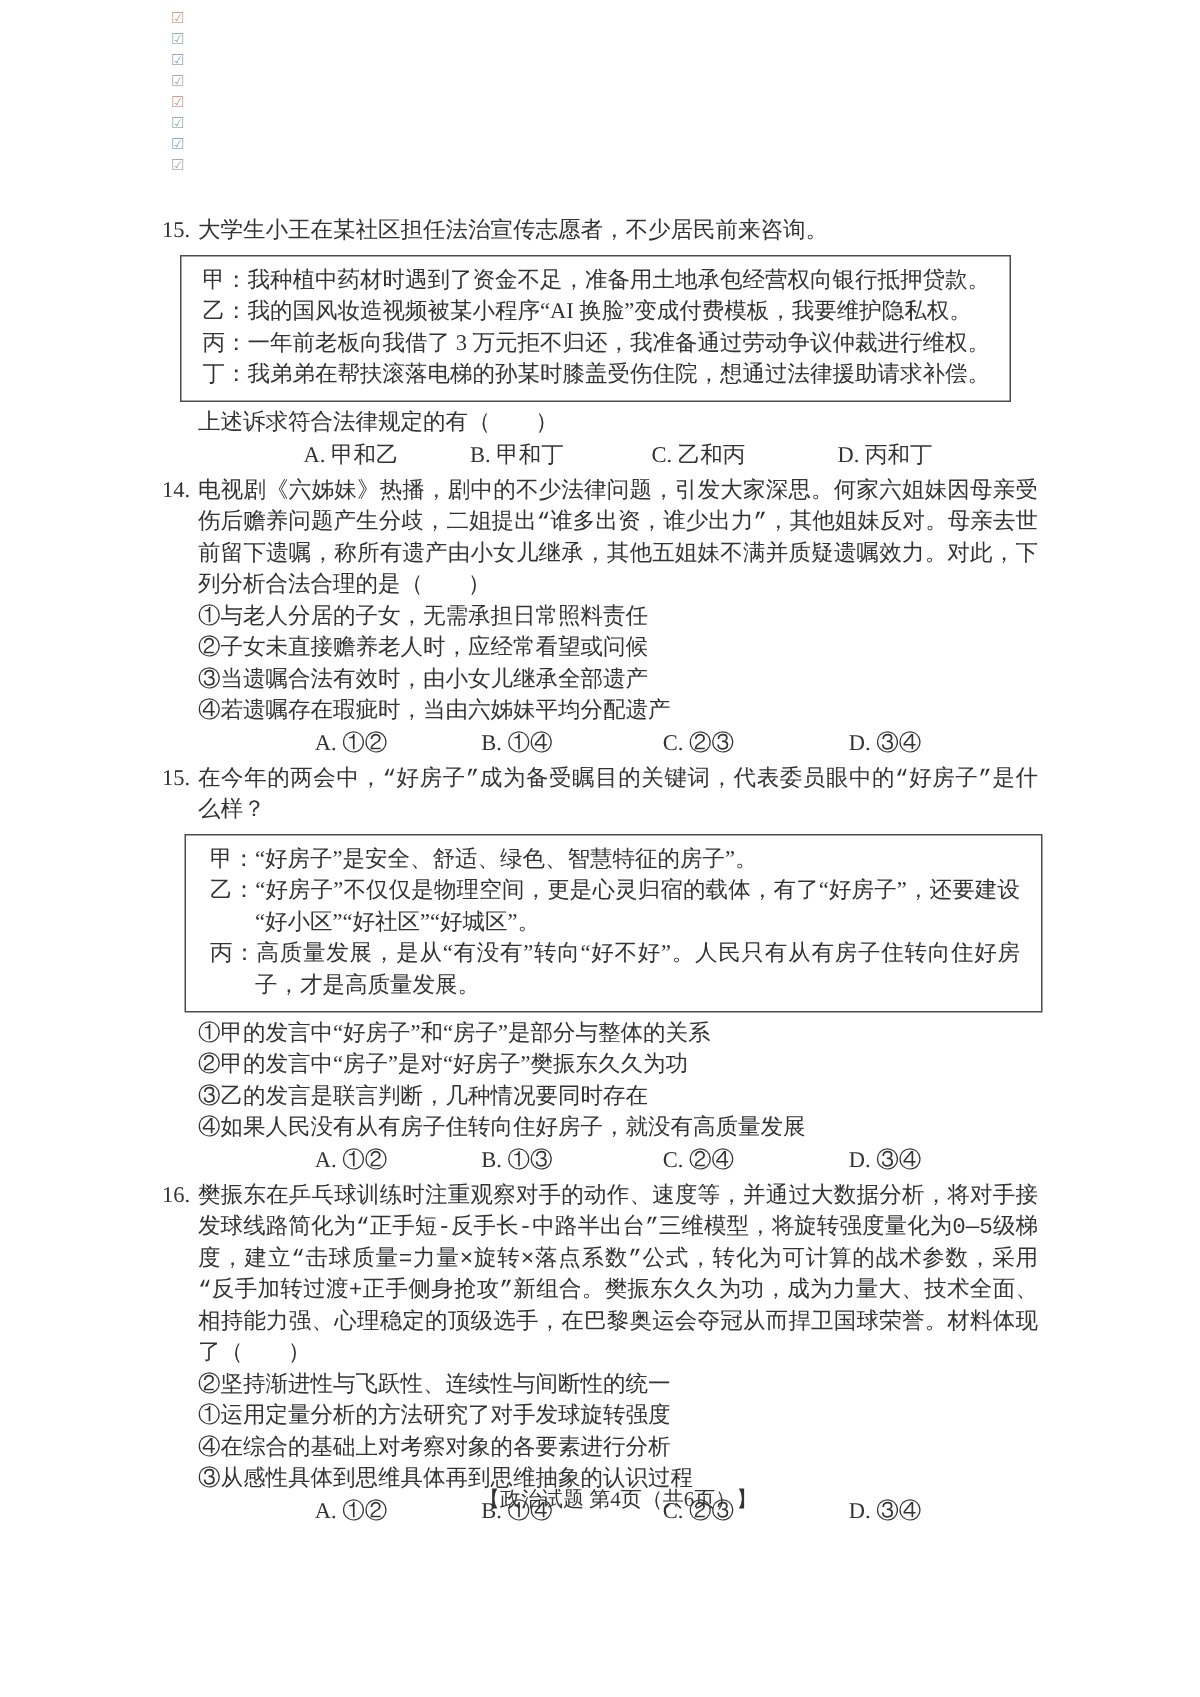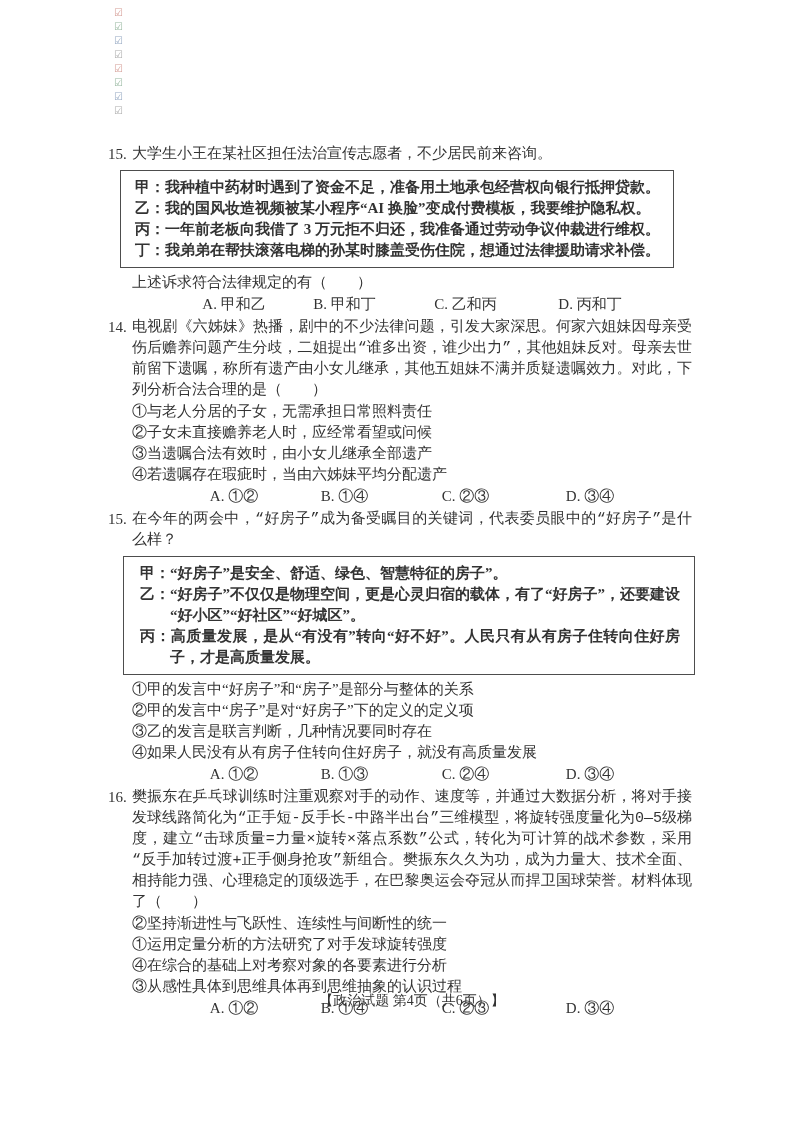--- a/index.html
+++ b/index.html
@@ -23,21 +23,20 @@
   .stem{text-align:justify;font-family:Liberation Mono, monospace;}
   .qline{margin-top:0;}
   .items div{white-space:nowrap;}
   .options{display:flex;margin:1px 0 2px 0;justify-content:center;}
   .options span:nth-child(1){width:111px;}
   .options span:nth-child(2){width:121px;}
   .options span:nth-child(3){width:124px;}
   .dialog-box{
     border:1.5px solid #4d4d4d;
     line-height:21px;
-    font-weight:bold;
   }
   .box13{
     margin:5px 0 4px -12px;
     width:538px;
     padding:6px 0 6px 14px;
   }
   .box13 .entry{white-space:nowrap;}
   .box15{
     margin:5px 0 4px -9px;
     width:540px;
@@ -121,21 +120,21 @@
   <div class="q">
     <span class="qnum">15.</span>
     <div class="stem">在今年的两会中，“好房子”成为备受瞩目的关键词，代表委员眼中的“好房子”是什么样？</div>
     <div class="dialog-box box15">
       <div class="entry hang"><span>甲：</span><span>“好房子”是安全、舒适、绿色、智慧特征的房子”。</span></div>
       <div class="entry hang"><span>乙：</span><span>“好房子”不仅仅是物理空间，更是心灵归宿的载体，有了“好房子”，还要建设“好小区”“好社区”“好城区”。</span></div>
       <div class="entry hang"><span>丙：</span><span>高质量发展，是从“有没有”转向“好不好”。人民只有从有房子住转向住好房子，才是高质量发展。</span></div>
     </div>
     <div class="items">
       <div>①甲的发言中“好房子”和“房子”是部分与整体的关系</div>
-      <div>②甲的发言中“房子”是对“好房子”下的定义的定义项</div>
+      <div>②甲的发言中“房子”是对“好房子”樊振东久久为功</div>
       <div>③乙的发言是联言判断，几种情况要同时存在</div>
       <div>④如果人民没有从有房子住转向住好房子，就没有高质量发展</div>
     </div>
     <div class="options">
       <span>A. ①②</span>
       <span>B. ①③</span>
       <span>C. ②④</span>
       <span>D. ③④</span>
     </div>
   </div>

